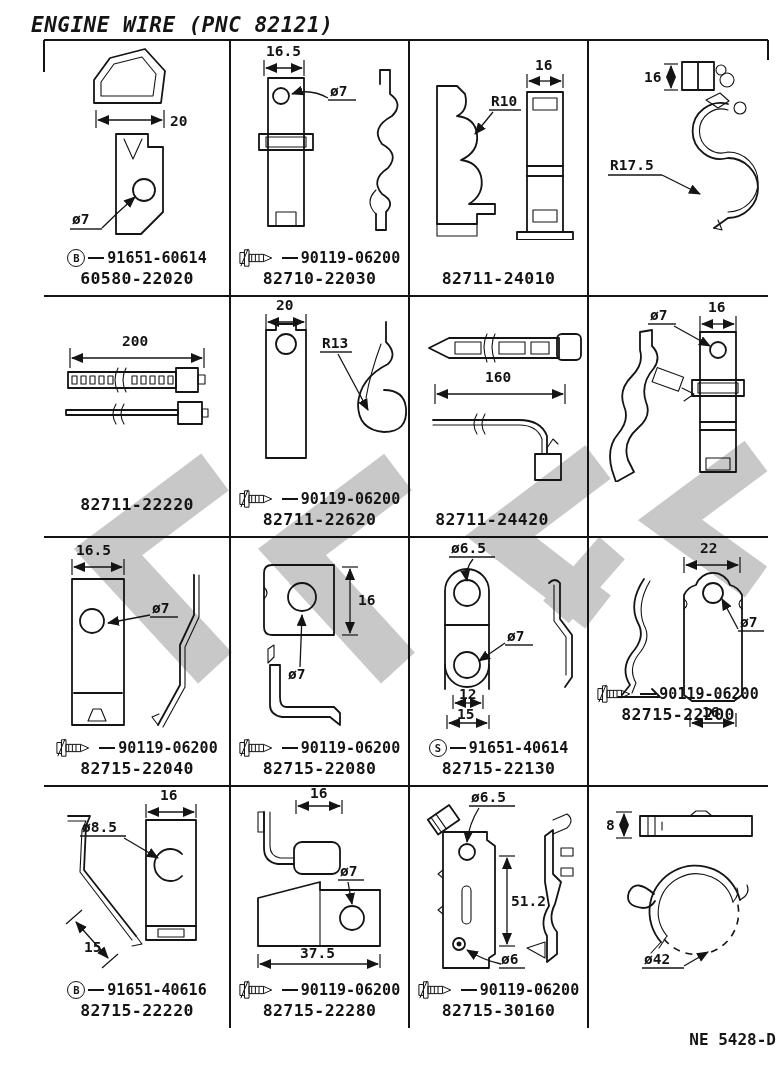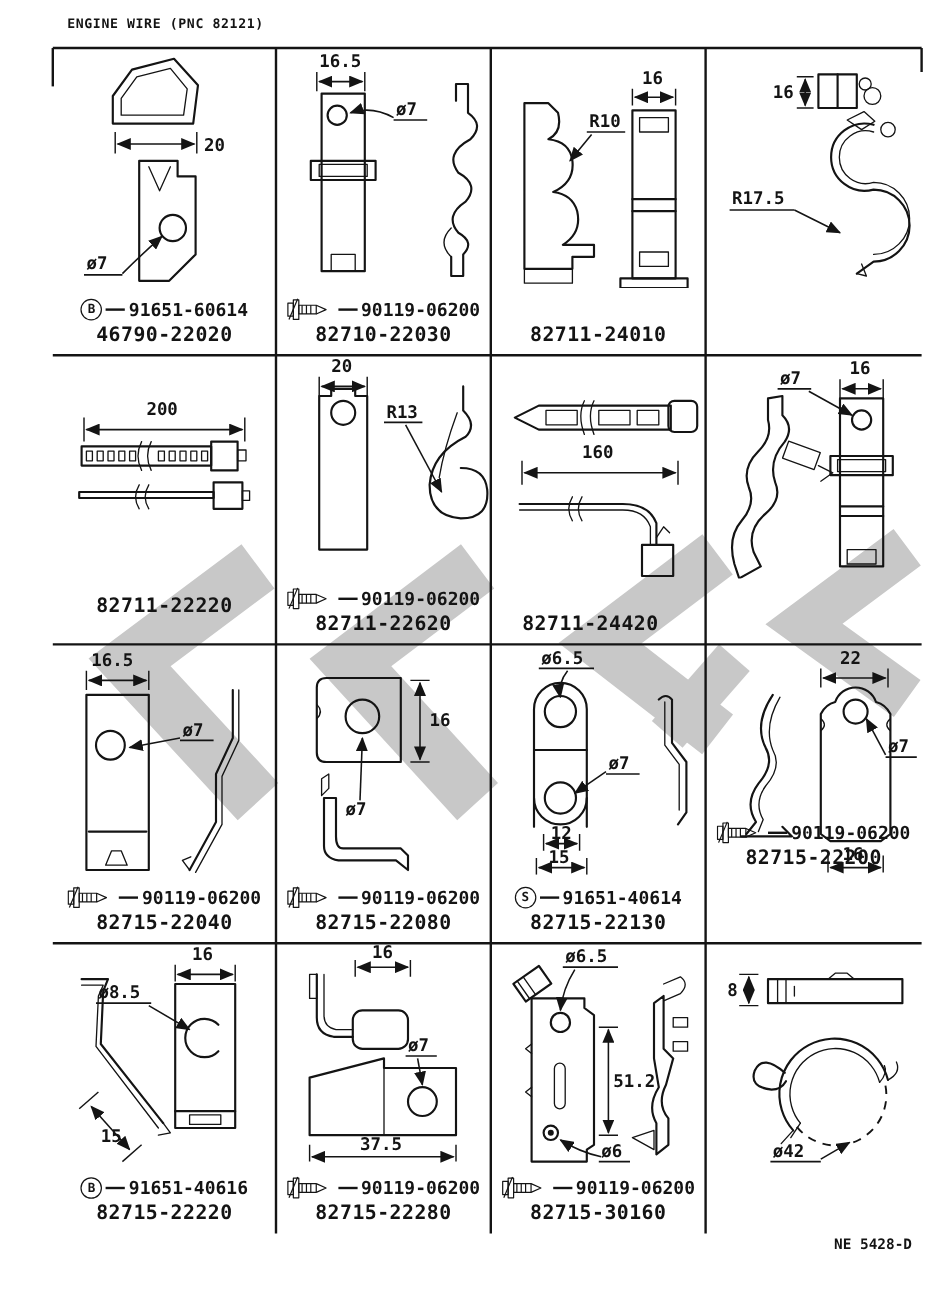--- a/index.html
+++ b/index.html
@@ -8,22 +8,22 @@
   svg{display:block;}
   .lay{position:absolute;left:0;top:0;}
   .cell{position:absolute;}
   .cell svg.draw{position:absolute;left:0;top:0;}
   .labels{position:absolute;left:0;right:0;bottom:5px;display:flex;flex-direction:column;align-items:center;gap:0px;}
   .fline{display:flex;align-items:center;justify-content:center;gap:3px;font-weight:bold;font-size:15px;height:22px;}
   .dashln{width:16px;height:2px;background:#141414;}
   .circ{display:inline-flex;width:16px;height:16px;border:1.7px solid #141414;border-radius:50%;
         align-items:center;justify-content:center;font-size:10.5px;font-weight:bold;}
   .pnum{font-weight:bold;font-size:16.5px;letter-spacing:.4px;height:22px;}
-  .title{position:absolute;left:56px;top:13px;font-weight:bold;font-size:11px;letter-spacing:.5px;}
-  .doccode{position:absolute;right:24px;top:1030px;font-weight:bold;font-size:12px;}
+  .title{position:absolute;left:31px;top:13px;font-weight:bold;font-size:21px;letter-spacing:.5px;font-style:italic;}
+  .doccode{position:absolute;right:8px;top:1030px;font-weight:bold;font-size:16px;}
   .ol{fill:none;stroke:#141414;stroke-width:1.8;stroke-linejoin:round;stroke-linecap:round;}
   .o2{fill:none;stroke:#141414;stroke-width:1.1;stroke-linejoin:round;}
   .dim{stroke:#141414;stroke-width:1.3;fill:none;marker-start:url(#ah);marker-end:url(#ah);}
   .ldr{stroke:#141414;stroke-width:1.3;fill:none;marker-end:url(#ah);}
   .tk{stroke:#141414;stroke-width:1.2;}
   .ul{stroke:#141414;stroke-width:1.4;}
   .dsh{fill:none;stroke:#141414;stroke-width:1.6;stroke-dasharray:7 6;}
   text{font-family:"DejaVu Sans Mono",monospace;font-weight:bold;fill:#141414;font-size:14.5px;}
   .grid line{stroke:#141414;stroke-width:2;}
   .wm path{fill:none;stroke:#c8c8c8;}
@@ -81,21 +81,21 @@
     <text x="28" y="184">ø7</text>
     <line class="ul" x1="26" y1="189" x2="58" y2="189"></line>
     <path class="ldr" d="M58,188 Q74,172 91,157"></path>
   </svg>
   <div class="labels">
     <div class="fline">
       <span class="circ">B</span>
       <span class="dashln"></span>
       <span>91651-60614</span>
     </div>
-    <div class="pnum">46790-22020</div>
+    <div class="pnum">60580-22020</div>
   </div>
 </div>
 
 <div class="cell" style="left:230px;top:40px;width:179px;height:256px">
   <svg class="draw" width="179" height="200">
     <text x="36" y="16">16.5</text>
     <line class="tk" x1="34" y1="20" x2="34" y2="36"></line>
       <line class="tk" x1="74" y1="20" x2="74" y2="36"></line>
     <line class="dim" x1="36" y1="28" x2="72" y2="28"></line>
     <g class="ol">

